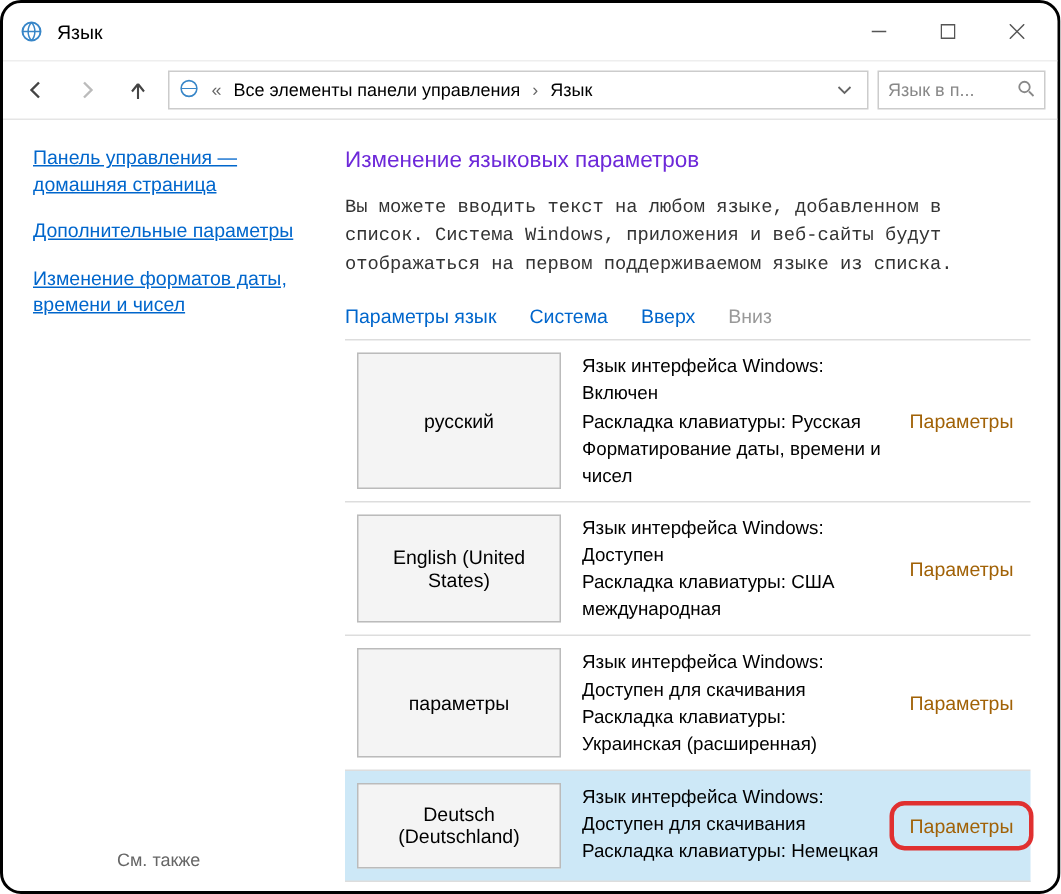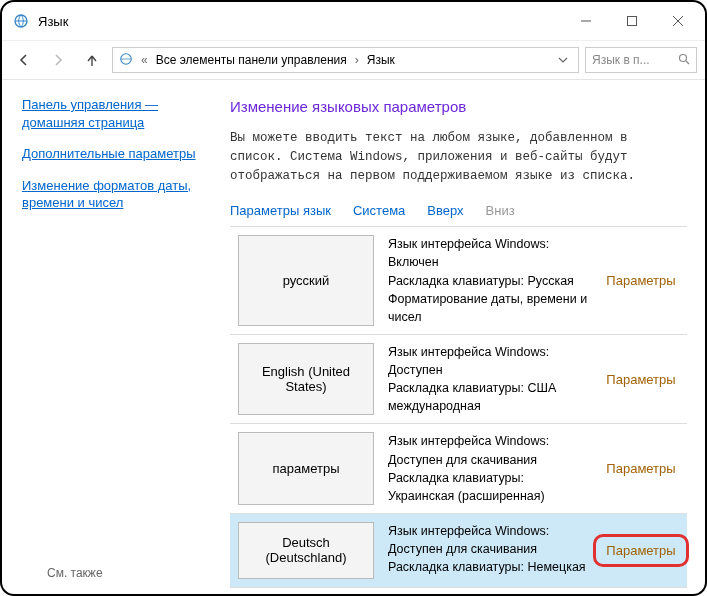--- a/index.html
+++ b/index.html
@@ -13,21 +13,21 @@
   .navbtn { width: 28px; height: 28px; display: inline-flex; align-items: center; justify-content: center; color: #555; cursor: pointer; }
   .navbtn.disabled { color: #bbb; cursor: default; }
   .addrbox { flex: 1; height: 26px; border: 1px solid #ccc; display: flex; align-items: center; padding: 0 6px; font-size: 12px; gap: 6px; }
   .addr-sep { color: #666; padding: 0 2px; }
   .addr-drop { margin-left: auto; color: #666; padding: 0 4px; display: inline-flex; gap: 4px; }
   .searchbox { width: 112px; height: 26px; border: 1px solid #ccc; display: flex; align-items: center; padding: 0 6px; font-size: 12px; color: #888; gap: 6px; }
   .body { display: flex; height: calc(596px - 38px - 40px - 4px); }
   .sidebar { width: 228px; padding: 16px 12px 8px 20px; font-size: 13px; }
   .sidelink { color: #0066cc; margin-bottom: 14px; cursor: pointer; line-height: 1.35; text-decoration: underline; }
   .sidelink.hdr { text-decoration: underline; }
-  .seealso { color: #666; font-size: 12px; position: absolute; bottom: 14px; left: 45px; }
+  .seealso { color: #666; font-size: 12px; position: absolute; bottom: 14px; left: 76px; }
   .main { flex: 1; padding: 18px 18px 0 0; font-size: 13px; }
   h1 { color: #6d28d9; font-weight: 400; font-size: 15px; margin: 0 0 14px; }
   .desc { font-size: 12.5px; color: #333; line-height: 1.5; margin-bottom: 18px; font-family: Liberation Mono, monospace; }
   .toolbar { display: flex; gap: 22px; font-size: 13px; margin-bottom: 8px; }
   .toolbar .tlink { color: #0066cc; cursor: pointer; }
   .toolbar .tlink.disabled { color: #999; cursor: default; }
   .langtable { border-top: 1px solid #ddd; }
   .langrow { display: flex; align-items: stretch; border-bottom: 1px solid #ddd; min-height: 74px; }
   .langrow.selected { background: #cde8f7; }
   .langbtn { width: 136px; margin: 8px; border: 1px solid #bbb; background: #f4f4f4; display: flex; align-items: center; justify-content: center; text-align: center; font-size: 13px; padding: 6px; }

